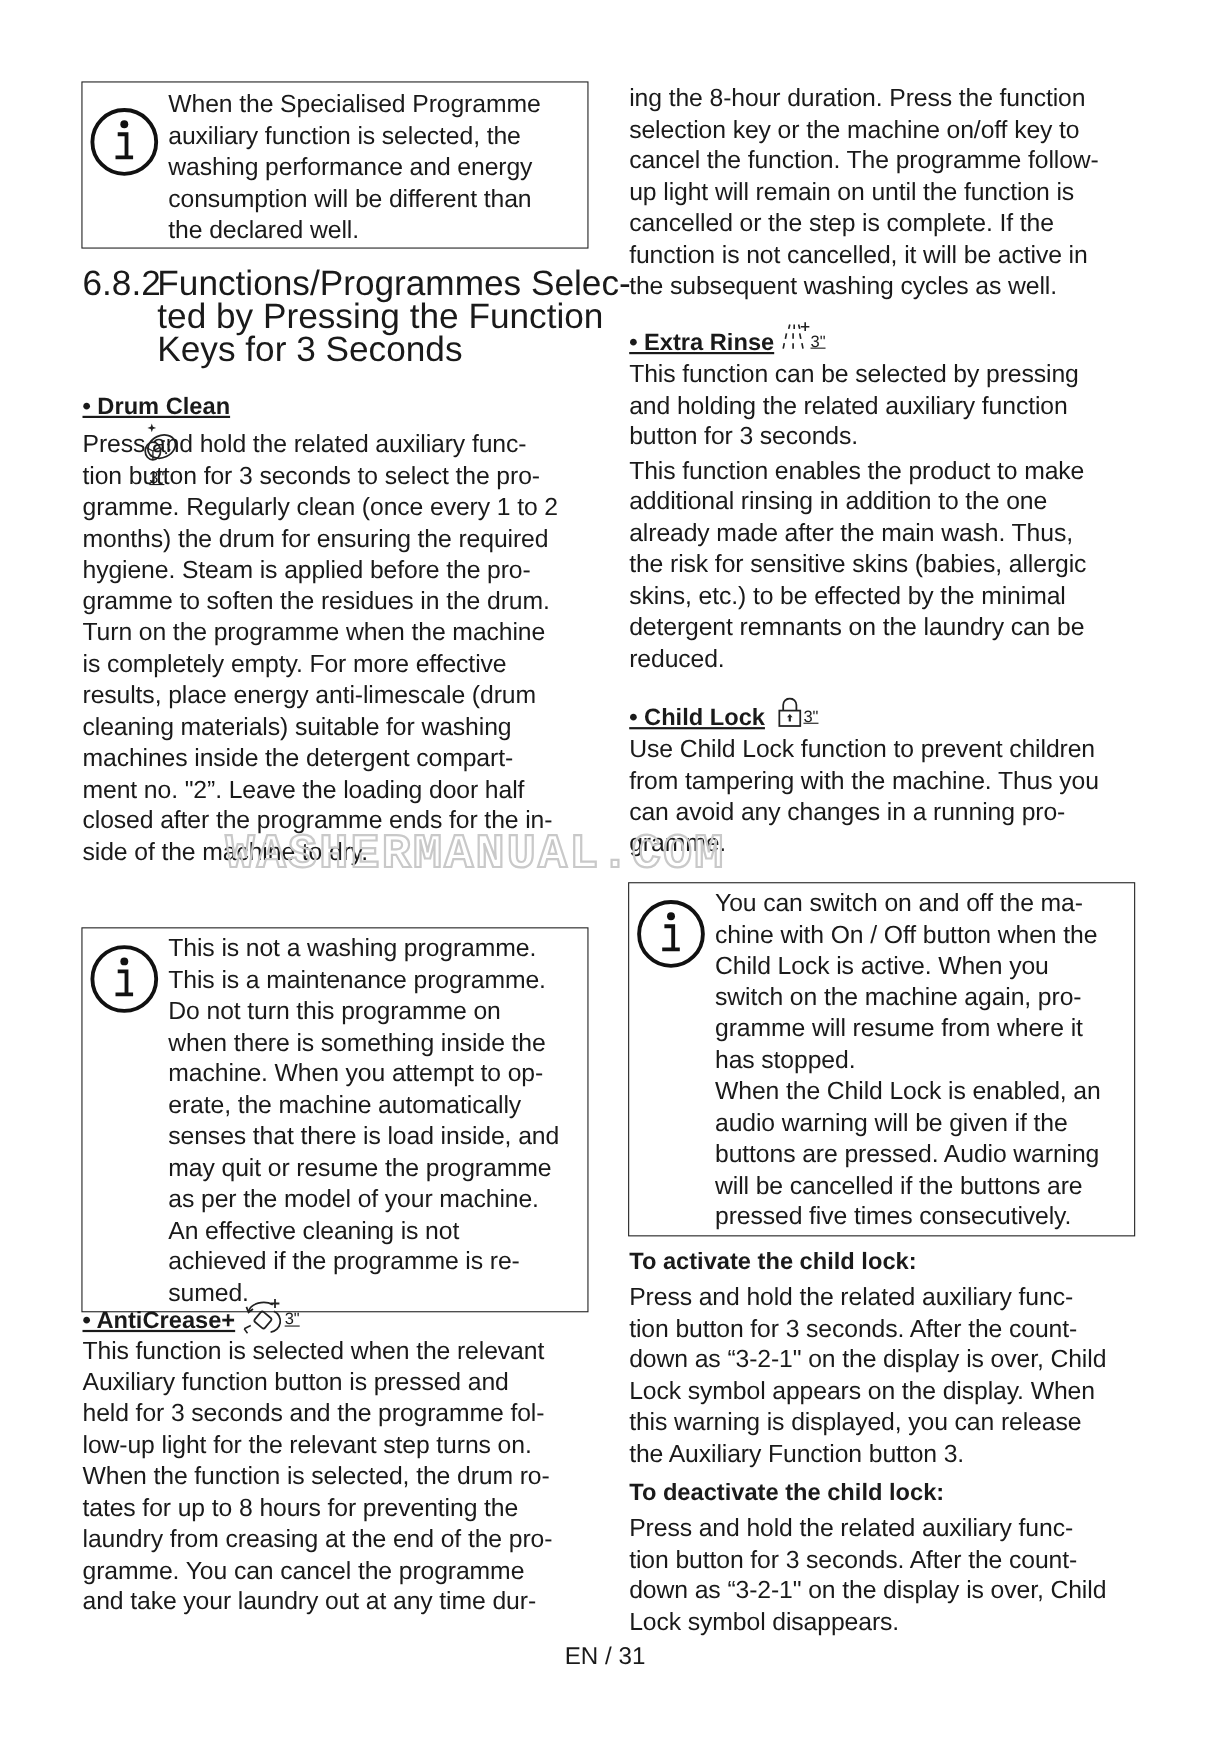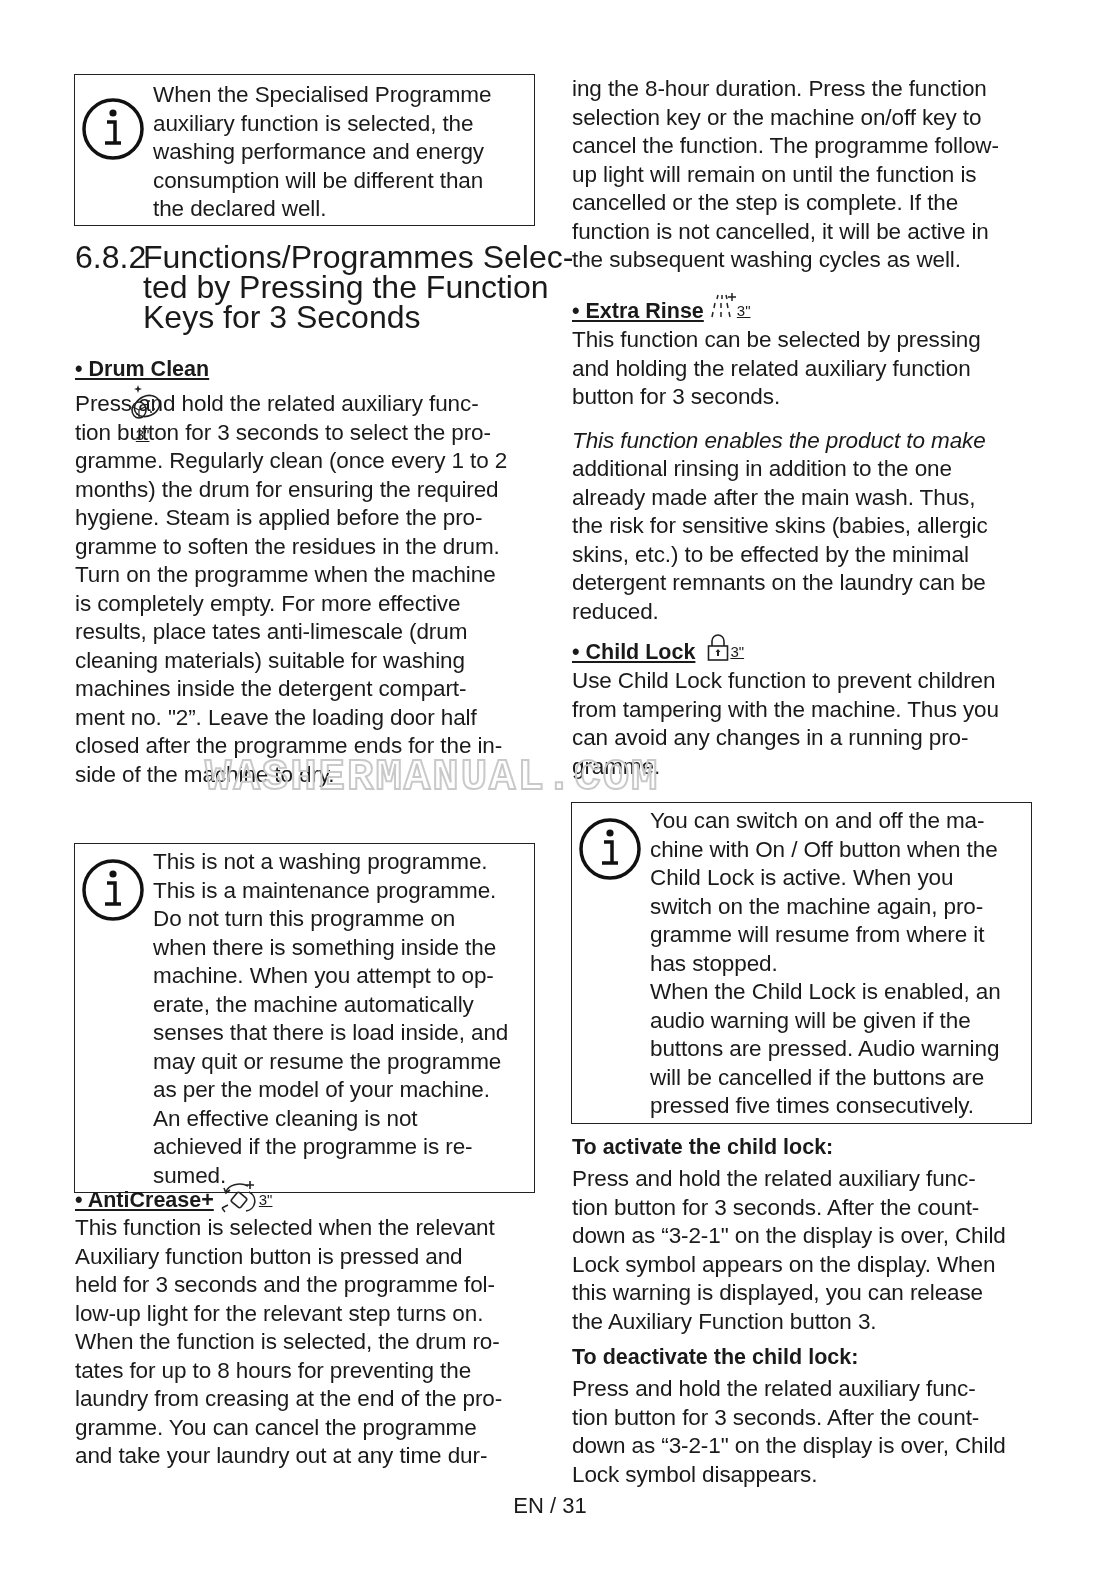--- a/index.html
+++ b/index.html
@@ -69,21 +69,21 @@
 </div>
 <div class="para" style="left:75px; top:390px;">
   <div class="line">Press and hold the related auxiliary func-</div>
   <div class="line">tion button for 3 seconds to select the pro-</div>
   <div class="line">gramme. Regularly clean (once every 1 to 2</div>
   <div class="line">months) the drum for ensuring the required</div>
   <div class="line">hygiene. Steam is applied before the pro-</div>
   <div class="line">gramme to soften the residues in the drum.</div>
   <div class="line">Turn on the programme when the machine</div>
   <div class="line">is completely empty. For more effective</div>
-  <div class="line">results, place tates anti-limescale (drum</div>
+  <div class="line">results, place energy anti-limescale (drum</div>
   <div class="line">cleaning materials) suitable for washing</div>
   <div class="line">machines inside the detergent compart-</div>
   <div class="line">ment no. "2”. Leave the loading door half</div>
   <div class="line">closed after the programme ends for the in-</div>
   <div class="line">side of the machine to dry.</div>
 </div>
 
 <div class="info-box" style="left:74px; top:843px; width:461px; height:350px;">
   <svg class="info-icon" viewBox="0 0 64 64">
     <circle cx="32" cy="32" r="29" fill="none" stroke="#111" stroke-width="3.5"></circle>
@@ -151,21 +151,21 @@
       <path d="M5 11 L4 16 M11 11 L11 16 M17 11 L18 16" stroke="#222" stroke-width="1.5"></path>
       <path d="M3 20 L2 25 M11 20 L11 25 M19 20 L20 25" stroke="#222" stroke-width="1.5"></path>
     </svg>
   </span>
   <span class="sec">3"</span>
 </div>
 <div class="para" style="left:572px; top:326px;">
   <div class="line">This function can be selected by pressing</div>
   <div class="line">and holding the related auxiliary function</div>
   <div class="line">button for 3 seconds.</div>
-  <div class="line" style="margin-top:15px;font-style:italic;">This function enables the product to make</div>
+  <div class="line" style="margin-top:2px;">This function enables the product to make</div>
   <div class="line">additional rinsing in addition to the one</div>
   <div class="line">already made after the main wash. Thus,</div>
   <div class="line">the risk for sensitive skins (babies, allergic</div>
   <div class="line">skins, etc.) to be effected by the minimal</div>
   <div class="line">detergent remnants on the laundry can be</div>
   <div class="line">reduced.</div>
 </div>
 
 <div class="subhead" style="left:572px; top:634px;">
   <span>• Child Lock</span>

